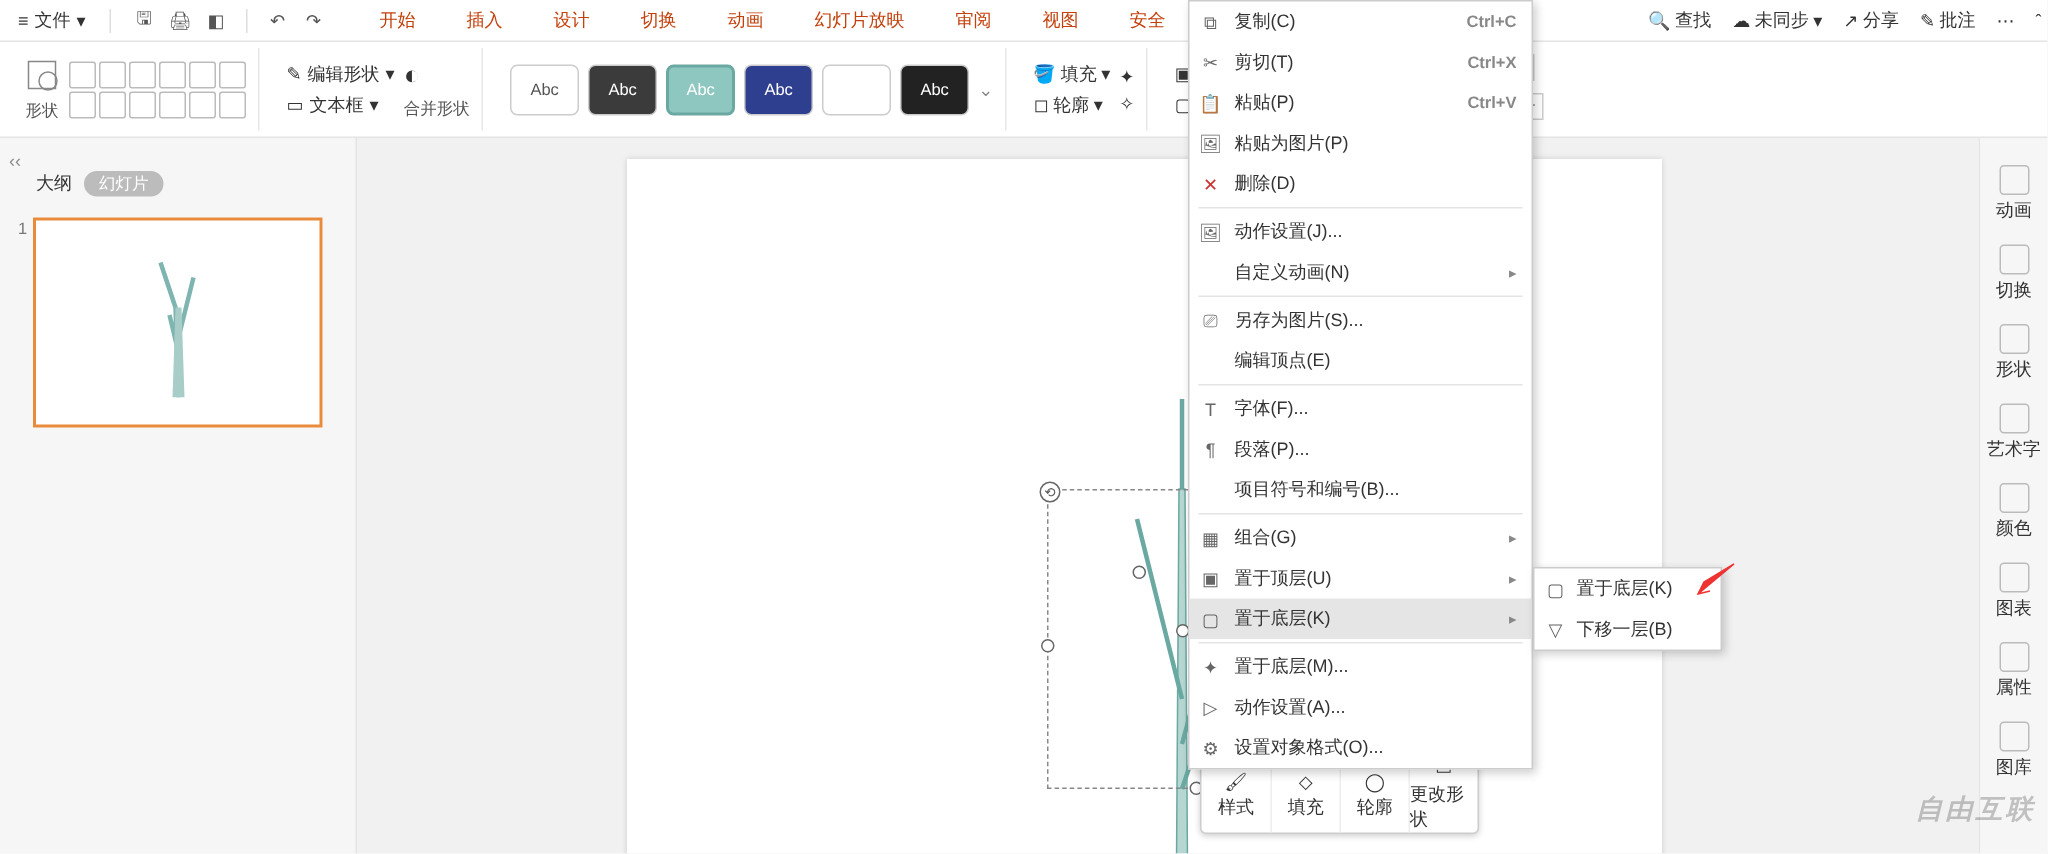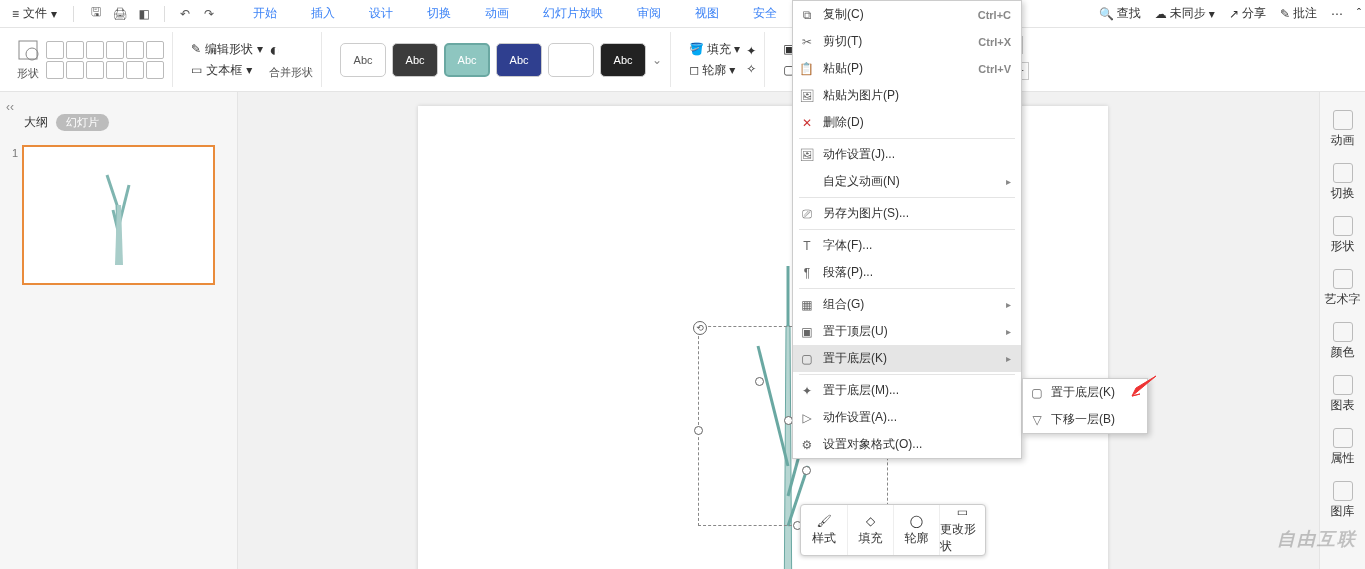--- a/index.html
+++ b/index.html
@@ -4,21 +4,21 @@
 <style>
   *{box-sizing:border-box;margin:0;padding:0;font-family:"Microsoft YaHei",sans-serif;font-size:12px;color:#333;}
   body{background:#fff;width:1365px;height:569px;overflow:hidden;position:relative;}
   
   .menubar{display:flex;align-items:center;height:28px;padding:0 4px;border-bottom:1px solid #e4e4e4;gap:4px;}
   .filebtn{display:flex;align-items:center;gap:4px;padding:2px 8px;border-radius:3px;}
   .mb-icons{display:flex;align-items:center;gap:8px;margin-left:6px;}
   .mb-ico{width:16px;height:16px;display:inline-flex;align-items:center;justify-content:center;color:#555;}
   .mb-sep{width:1px;height:16px;background:#ddd;margin:0 4px;}
   .tabs{display:flex;align-items:center;margin-left:30px;gap:30px;}
-  .tab{padding:4px 2px;color:#3b82f6;text-align:center;}
+  .tab{padding:4px 2px;color:#c2410c;text-align:center;}
   .mb-right{margin-left:auto;display:flex;align-items:center;gap:14px;color:#666;}
   .mb-right .it{display:flex;align-items:center;gap:3px;}
   
   .ribbon{display:flex;align-items:center;height:64px;border-bottom:1px solid #e4e4e4;padding:4px 8px;gap:10px;}
   .group{display:flex;align-items:center;gap:6px;padding:0 8px;border-right:1px solid #e8e8e8;height:100%;}
   .stack{display:flex;flex-direction:column;gap:4px;}
   .lblunder{font-size:11px;color:#555;text-align:center;}
   .shape-gal{display:grid;grid-template-columns:repeat(6,18px);grid-auto-rows:18px;gap:2px;}
   .shape-gal span{border:1px solid #bbb;border-radius:2px;}
   .btnrow{display:flex;align-items:center;gap:4px;font-size:11px;color:#555;}
@@ -334,28 +334,34 @@
     </div>
   <div class="ctx-item">
       <span>自定义动画(N)</span>
       <span class="arr">▸</span>
     </div>
   <div class="ctx-sep"></div>
   <div class="ctx-item">
       <span class="ico">⎚</span>
       <span>另存为图片(S)...</span>
     </div>
+  <div class="ctx-item">
+      <span>编辑顶点(E)</span>
+    </div>
   <div class="ctx-sep"></div>
   <div class="ctx-item">
       <span class="ico">T</span>
       <span>字体(F)...</span>
     </div>
   <div class="ctx-item">
       <span class="ico">¶</span>
       <span>段落(P)...</span>
+    </div>
+  <div class="ctx-item">
+      <span>项目符号和编号(B)...</span>
     </div>
   <div class="ctx-sep"></div>
   <div class="ctx-item">
       <span class="ico">▦</span>
       <span>组合(G)</span>
       <span class="arr">▸</span>
     </div>
   <div class="ctx-item">
       <span class="ico">▣</span>
       <span>置于顶层(U)</span>

